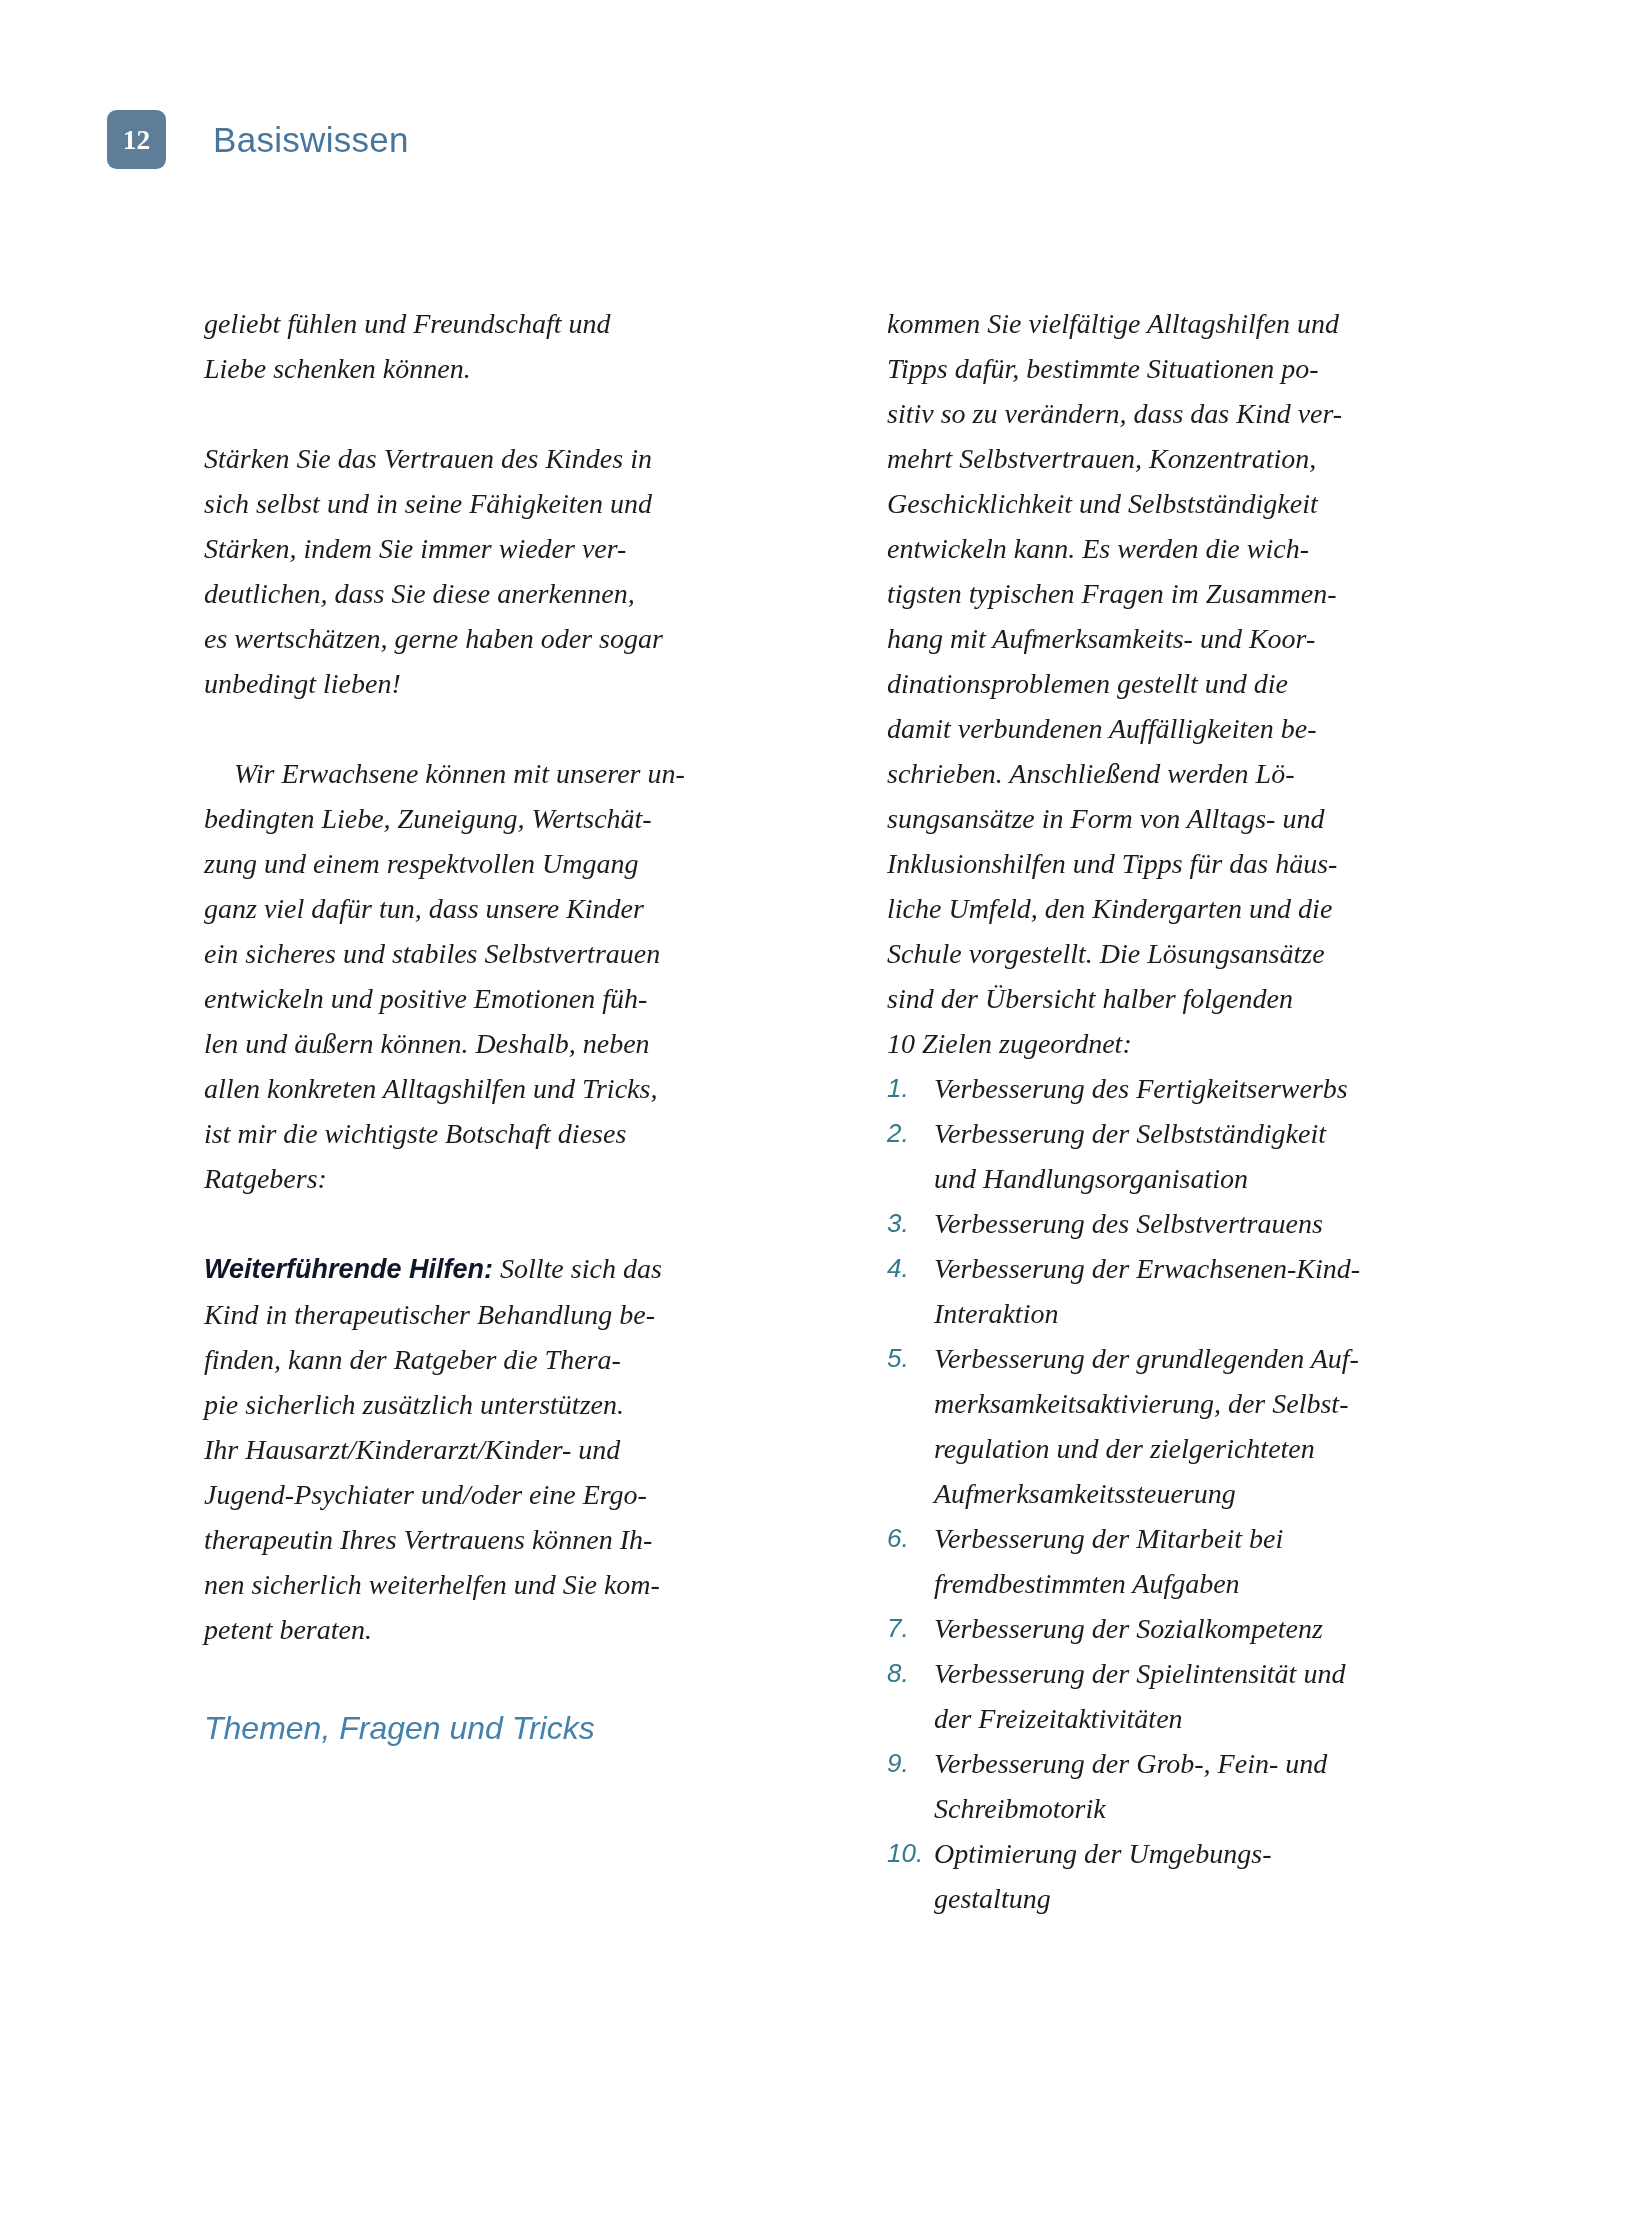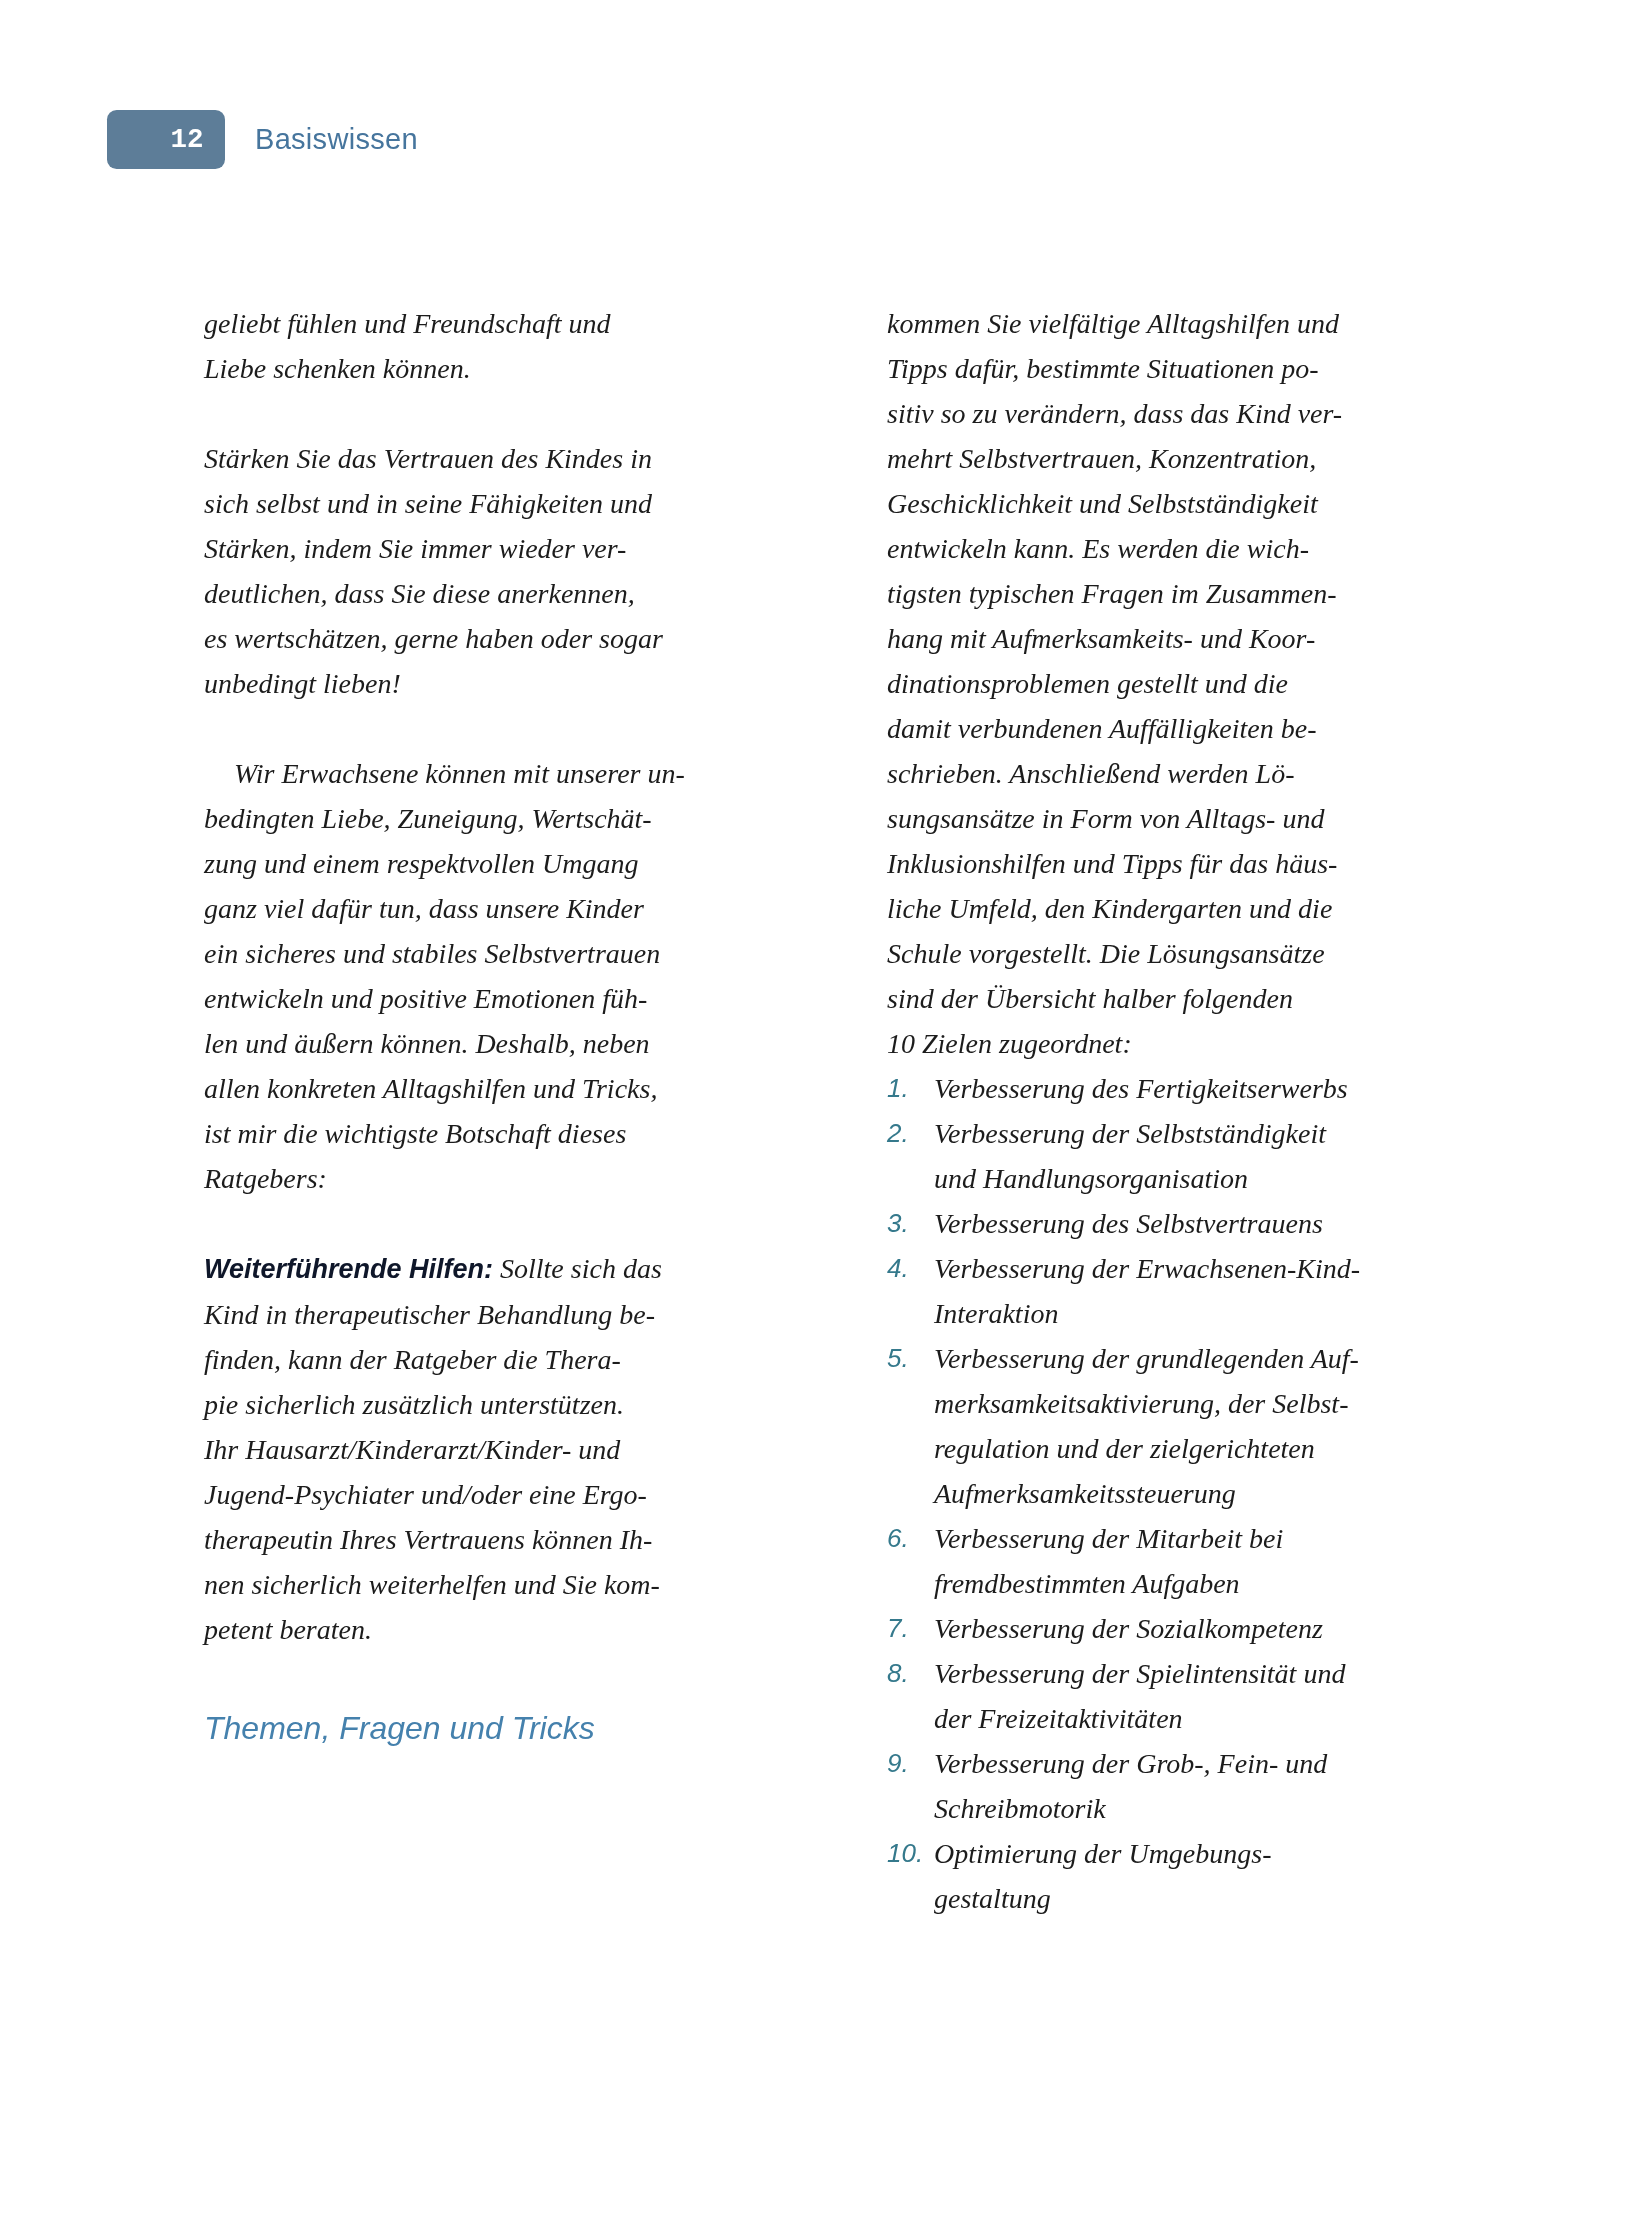--- a/index.html
+++ b/index.html
@@ -15,37 +15,36 @@
 
   
   .header {
     position: absolute;
     top: 110px;
     left: 107px;
     display: flex;
     align-items: center;
   }
   .page-badge {
-    width: 76px;
+    width: 59px;
     height: 59px;
     background: #5d7d98;
     border-radius: 9.6px;
     color: #ffffff;
-    font-family: Liberation Mono, monospace;
+    font-family: Liberation Serif, serif;
     font-size: 27.5px;
     font-weight: bold;
     display: flex;
     align-items: center;
     justify-content: center;
-    padding-left: 42px;
   }
   .header-title {
-    margin-left: 30px;
-    font-family: "Liberation Sans", sans-serif;
-    font-size: 29px;
+    margin-left: 47px;
+    font-family: "Liberation Sans", sans-serif;
+    font-size: 35px;
     color: #46759d;
     letter-spacing: 0.3px;
   }
 
   
   .columns {
     position: absolute;
     top: 301px;
     left: 204px;
     width: 1297px;

